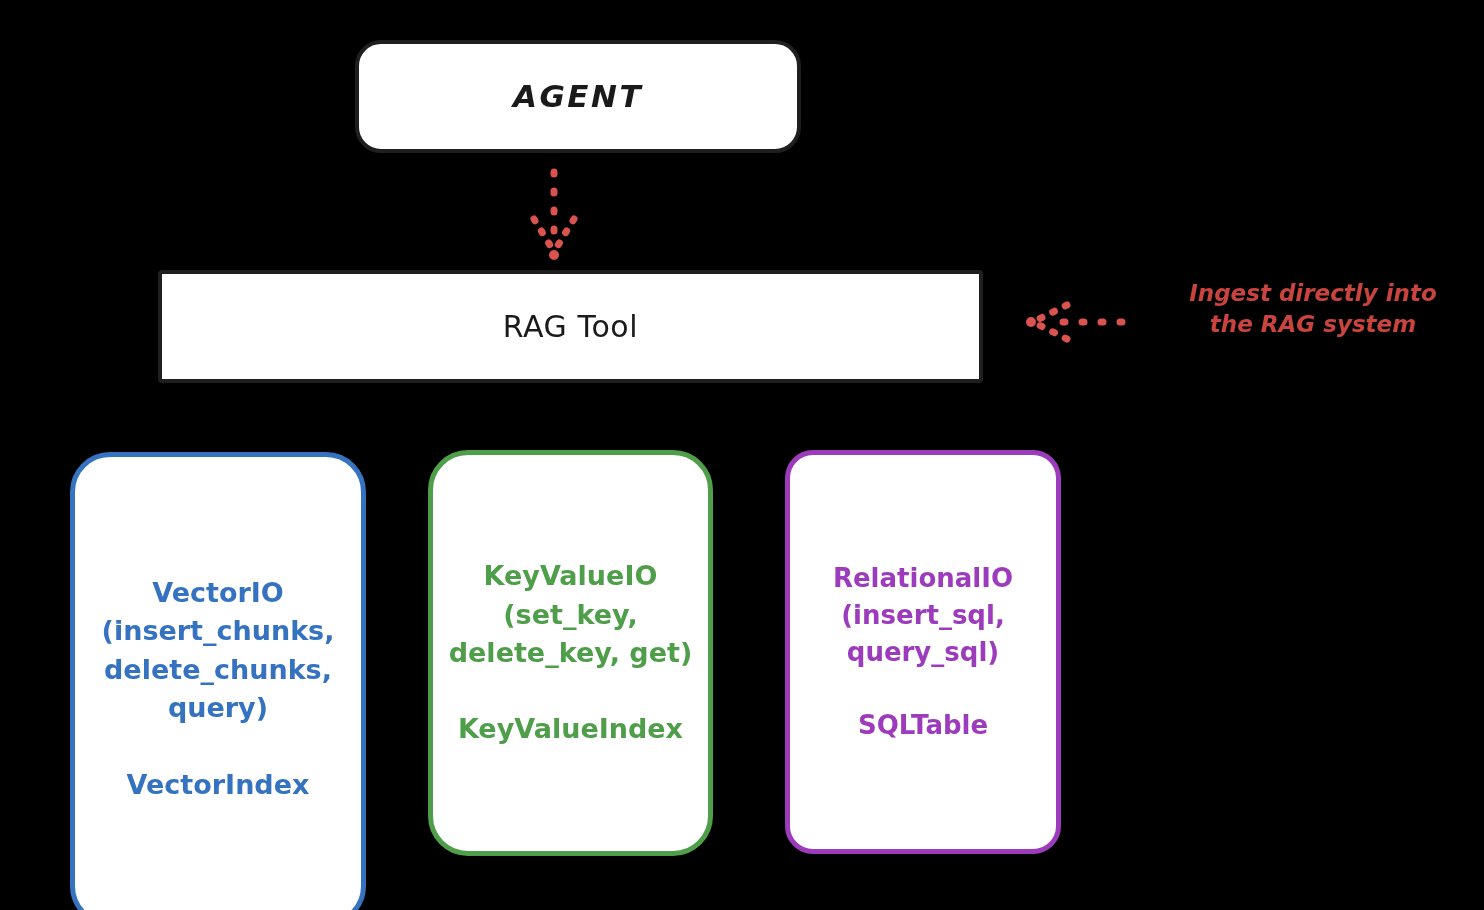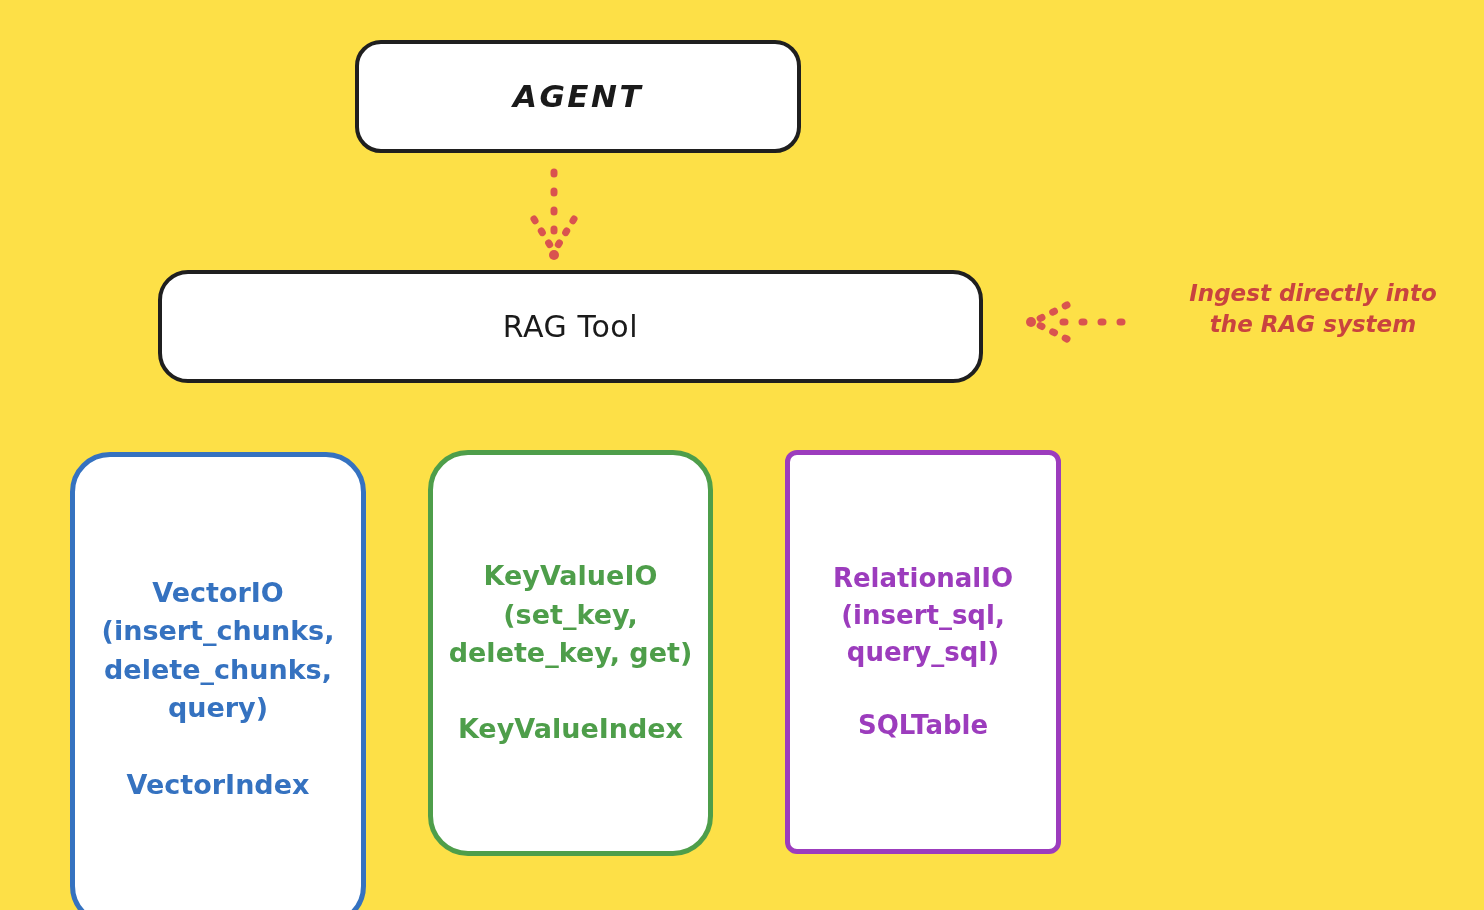--- a/index.html
+++ b/index.html
@@ -7,21 +7,21 @@
     padding: 0;
     background: #ffffff;
   }
   body {
     font-family: "DejaVu Sans", sans-serif;
   }
   #canvas {
     position: relative;
     width: 1484px;
     height: 910px;
-    background: #fde047;
+    background: #000000;
     overflow: hidden;
   }
   .node {
     position: absolute;
     box-sizing: border-box;
     background: #ffffff;
     display: flex;
     align-items: center;
     justify-content: center;
     text-align: center;
@@ -49,21 +49,21 @@
     color: #1a1a1a;
   }
 
   
   #ragtool-node {
     left: 158px;
     top: 270px;
     width: 825px;
     height: 113px;
     border: 4px solid #1f1f1f;
-    border-radius: 30px;
+    border-radius: 4px;
   }
   #ragtool-node .node-label {
     font-size: 30px;
     font-weight: 500;
     color: #1a1a1a;
     letter-spacing: 0.6px;
   }
 
   
   #vector-node {
@@ -81,21 +81,21 @@
     height: 406px;
     border: 5px solid #4e9e4a;
     border-radius: 40px;
   }
   #relational-node {
     left: 785px;
     top: 450px;
     width: 276px;
     height: 404px;
     border: 5px solid #9c3cbd;
-    border-radius: 12px;
+    border-radius: 28px;
   }
   #vector-node .node-label {
     font-size: 27px;
     font-weight: 600;
     color: #3572c0;
     line-height: 1.42;
   }
   #keyvalue-node .node-label {
     font-size: 27px;
     font-weight: 600;

